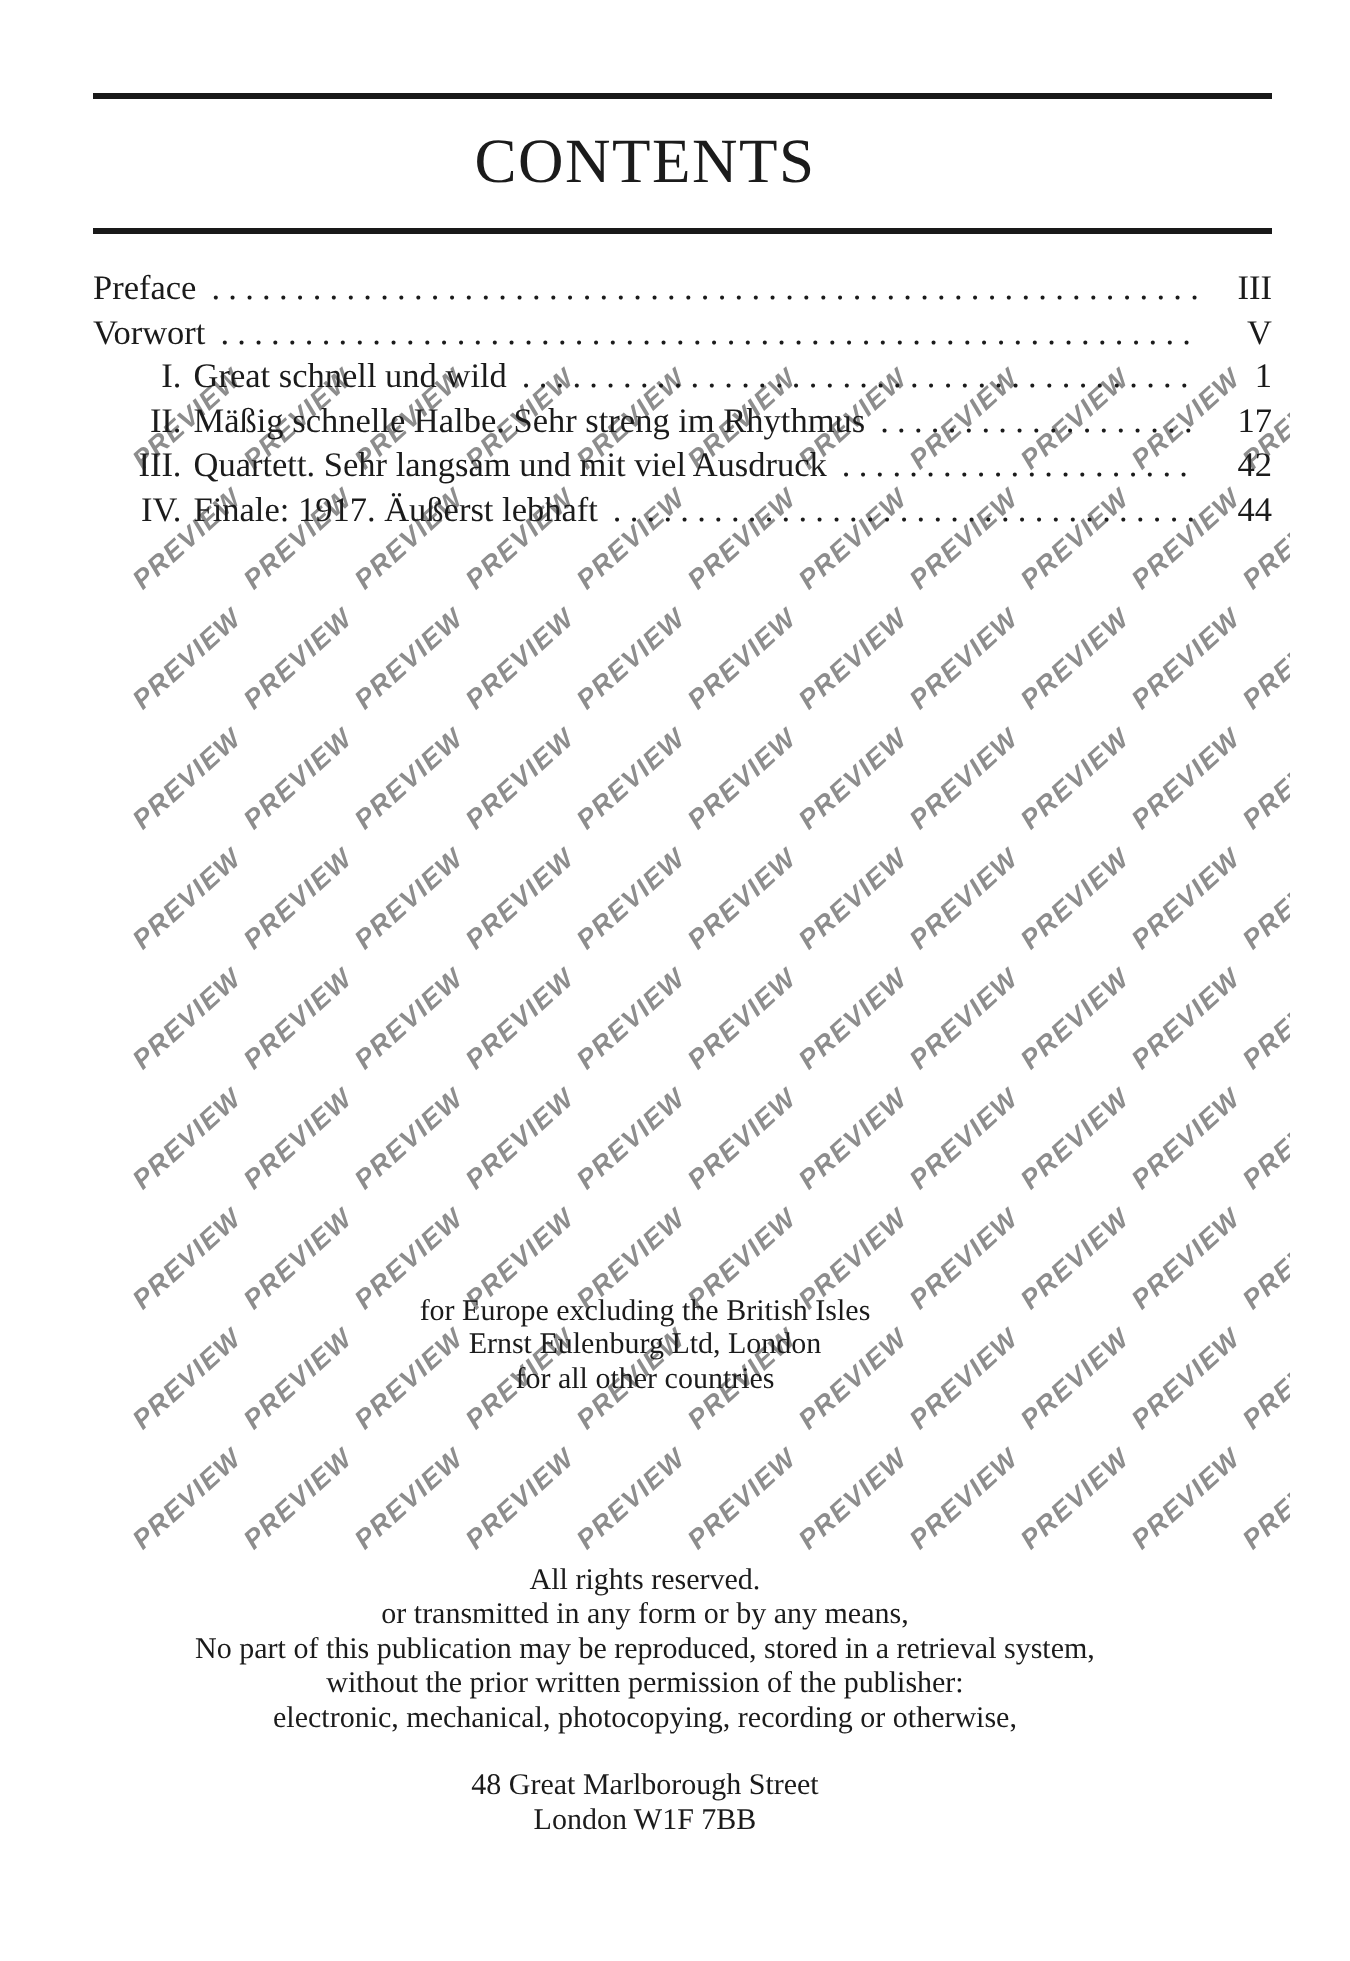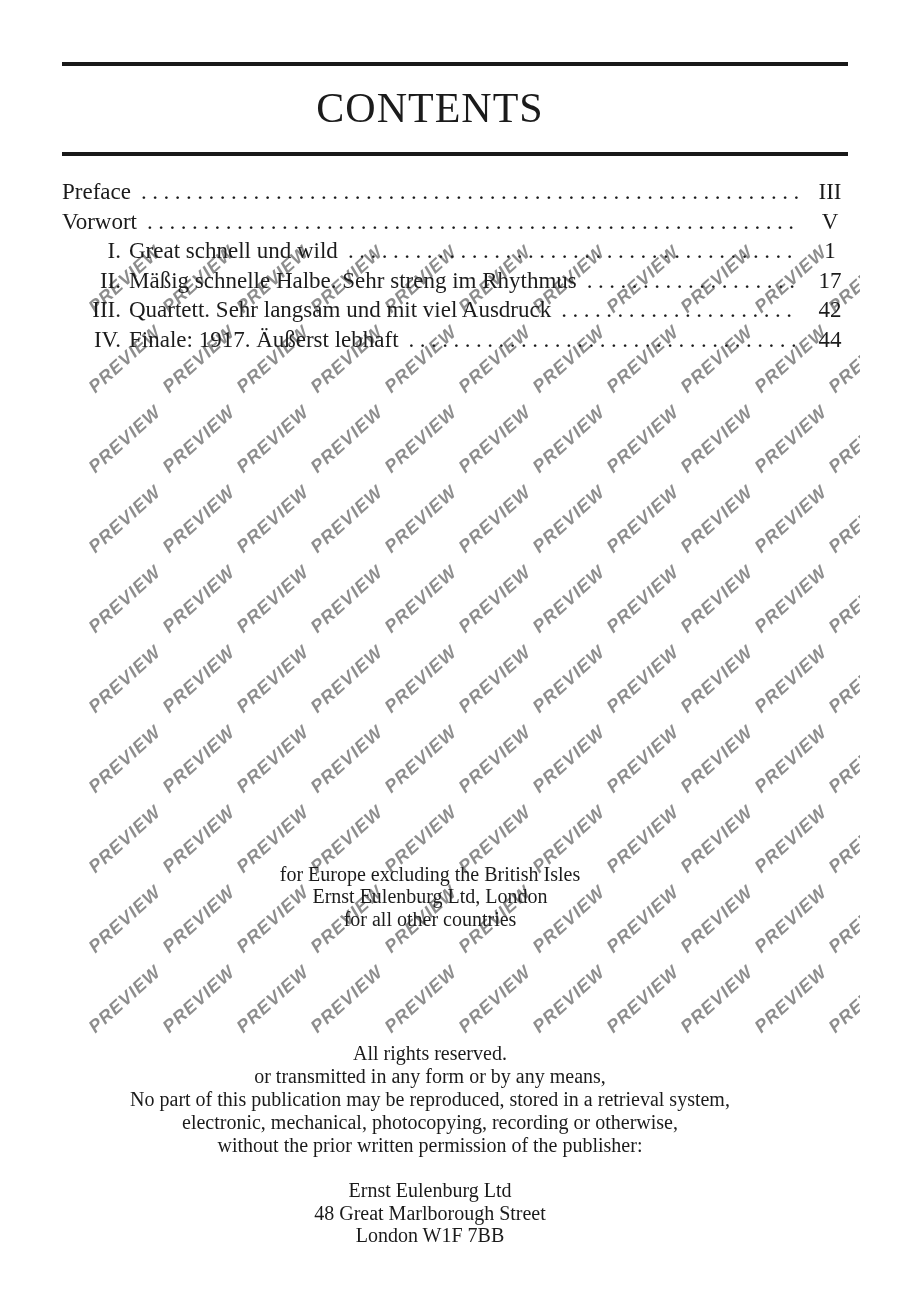--- a/index.html
+++ b/index.html
@@ -21,21 +21,21 @@
     font-family:"Liberation Sans",sans-serif;font-weight:bold;font-style:italic;
     font-size:18px;letter-spacing:1px;transform:rotate(-42deg);transform-origin:center;
   }
   
   .toc{position:absolute;z-index:2;top:177px;left:62px;width:786px;font-size:23px;line-height:29.6px;}
   .toc-row{display:flex;align-items:baseline;}
   .toc-num{flex:none;width:59px;text-align:right;}
   .toc-label{flex:none;margin-left:8px;white-space:nowrap;}
   .toc-row.no-num .toc-label{margin-left:0;}
   .toc-dots{flex:1 1 auto;overflow:hidden;white-space:nowrap;letter-spacing:5.5px;margin-left:10px;margin-right:14px;}
-  .toc-page{flex:none;width:36px;text-align:center;}
+  .toc-page{flex:none;width:36px;text-align:right;}
   
   .legal-block{position:absolute;z-index:2;left:0;width:100%;text-align:center;font-size:20px;}
   .block-copyright{top:796px;line-height:21.5px;}
   .block-publisher{top:863px;line-height:22.3px;}
   .block-reprint{top:974px;line-height:23px;}
   .block-rights{top:1042px;line-height:23px;}
   .block-address{top:1179px;line-height:22.5px;}
   .italic{font-style:italic;}
 </style>
 </head>
@@ -202,23 +202,22 @@
     <div>for Europe excluding the British Isles</div>
     <div>Ernst Eulenburg Ltd, London</div>
     <div>for all other countries</div>
   </div>
 
 
   <div class="legal-block block-rights">
     <div>All rights reserved.</div>
     <div>or transmitted in any form or by any means,</div>
     <div>No part of this publication may be reproduced, stored in a retrieval system,</div>
+    <div>without the prior written permission of the publisher:</div>
     <div>electronic, mechanical, photocopying, recording or otherwise,</div>
-    <div>without the prior written permission of the publisher:</div>
   </div>
 
   <div class="legal-block block-address">
-    <div>Ernst Eulenburg Ltd</div>
     <div>48 Great Marlborough Street</div>
     <div>London W1F 7BB</div>
   </div>
 
 </div>
 
 </body></html>

